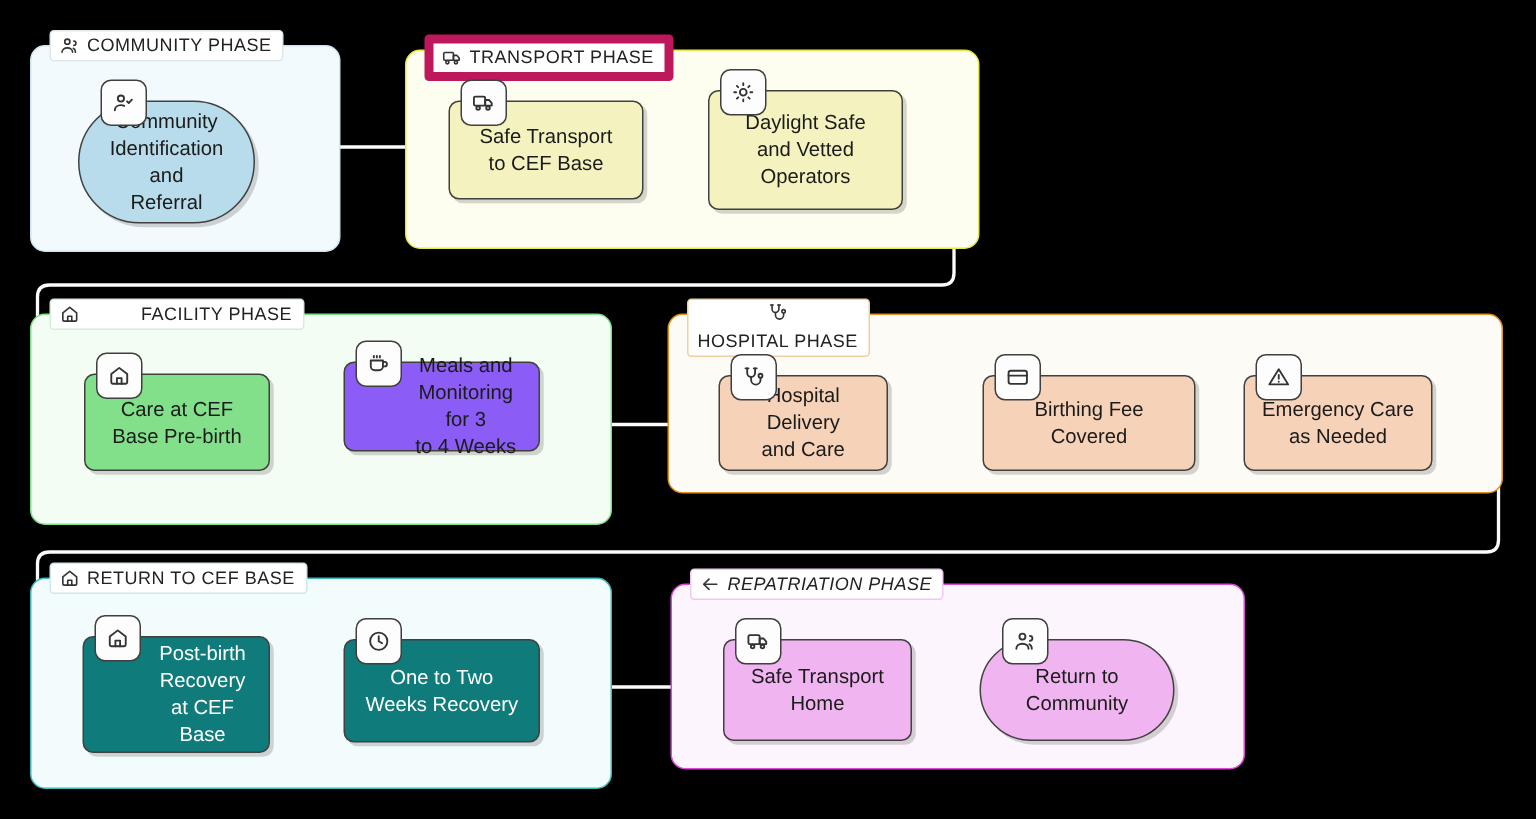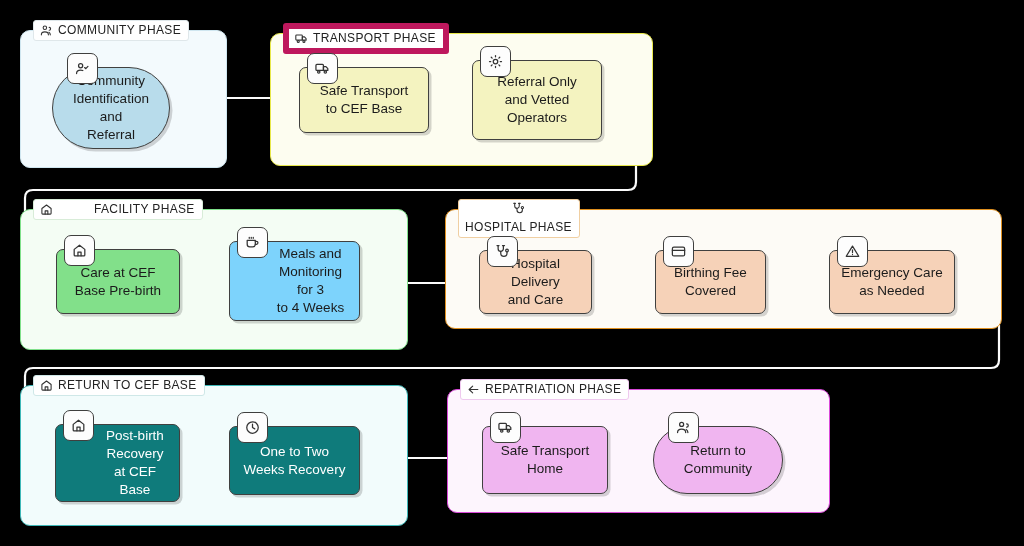--- a/index.html
+++ b/index.html
@@ -123,21 +123,21 @@
 to CEF Base</span>
     </div>
 
     <div class="node" style="left:201px;top:26px;width:130px;height:80px;background:#f4f3c0;">
       <span class="node-icon">
         <svg width="15" height="15" viewBox="0 0 24 24" fill="none" stroke="#333" stroke-width="2" stroke-linecap="round" stroke-linejoin="round">
           <circle cx="12" cy="12" r="3.6"></circle>
           <path d="M12 2.4v2M12 19.6v2M2.4 12h2M19.6 12h2M5.2 5.2l1.4 1.4M17.4 17.4l1.4 1.4M18.8 5.2l-1.4 1.4M6.6 17.4l-1.4 1.4"></path>
         </svg>
       </span>
-      <span class="txt">Referral Only
+      <span class="txt">Daylight Safe
 and Vetted
 Operators</span>
     </div>
   </div>
 
   <div class="phase" style="left:20px;top:209px;width:388px;height:141px;background:#f4fdf4;border:1.8px solid #7fe08a;">
     <div class="phase-label" style="border:1px solid #d8ecd8;gap:41px;">
       <span>
         <svg width="13" height="13" viewBox="0 0 24 24" fill="none" stroke="#333" stroke-width="2" stroke-linecap="round" stroke-linejoin="round">
           <path d="M3.5 10.2 12 3.6l8.5 6.6V19a1.5 1.5 0 0 1-1.5 1.5H5A1.5 1.5 0 0 1 3.5 19z"></path>
@@ -151,21 +151,21 @@
       <span class="node-icon">
         <svg width="15" height="15" viewBox="0 0 24 24" fill="none" stroke="#333" stroke-width="2" stroke-linecap="round" stroke-linejoin="round">
           <path d="M3.5 10.2 12 3.6l8.5 6.6V19a1.5 1.5 0 0 1-1.5 1.5H5A1.5 1.5 0 0 1 3.5 19z"></path>
           <path d="M9.5 20.5v-6h5v6"></path>
         </svg>
       </span>
       <span class="txt">Care at CEF
 Base Pre-birth</span>
     </div>
 
-    <div class="node" style="left:208px;top:31px;width:131px;height:80px;background:#7dd3fc;padding-left:32px;">
+    <div class="node" style="left:208px;top:31px;width:131px;height:60px;background:#8b5cf6;padding-left:32px;">
       <span class="node-icon">
         <svg width="15" height="15" viewBox="0 0 24 24" fill="none" stroke="#333" stroke-width="2" stroke-linecap="round" stroke-linejoin="round">
           <path d="M3.5 8.5h13v6.2a4.2 4.2 0 0 1-4.2 4.2H7.7a4.2 4.2 0 0 1-4.2-4.2z"></path>
           <path d="M16.5 10h1.8a2.4 2.4 0 0 1 0 4.8h-1.8"></path>
           <path d="M6.8 5.2v-1.6M10 5.2v-1.6M13.2 5.2v-1.6"></path>
         </svg>
       </span>
       <span class="txt">Meals and
 Monitoring for 3
 to 4 Weeks</span>
@@ -191,21 +191,21 @@
           <path d="M5 2.5v5a4.2 4.2 0 0 0 8.4 0v-5"></path>
             <path d="M3.2 2.5h3.2M12 2.5h3.2"></path>
           <path d="M9.2 11.8v3a5 5 0 0 0 10 0v-2"></path>
             <circle cx="19.2" cy="10.3" r="2.1"></circle>
         </svg>
       </span>
       <span class="txt">Hospital Delivery
 and Care</span>
     </div>
 
-    <div class="node" style="left:209px;top:40px;width:111px;height:64px;background:#f6d2b8;">
+    <div class="node" style="left:209px;top:40px;width:142px;height:64px;background:#f6d2b8;">
       <span class="node-icon">
         <svg width="15" height="15" viewBox="0 0 24 24" fill="none" stroke="#333" stroke-width="2" stroke-linecap="round" stroke-linejoin="round">
           <rect x="2.2" y="5" width="19.6" height="14" rx="2.4"></rect>
             <path d="M2.2 10.2h19.6"></path>
         </svg>
       </span>
       <span class="txt">Birthing Fee
 Covered</span>
     </div>
 
@@ -250,21 +250,21 @@
           <circle cx="12" cy="12" r="9.2"></circle>
             <path d="M12 6.6V12l3.6 2.2"></path>
         </svg>
       </span>
       <span class="txt">One to Two
 Weeks Recovery</span>
     </div>
   </div>
 
   <div class="phase" style="left:447px;top:389px;width:383px;height:124px;background:#fdf5fd;border:1.8px solid #d948d9;">
-    <div class="phase-label" style="border:1px solid #efc9ef;">
+    <div class="phase-label" style="border:1px solid #efc9ef;font-style:italic;">
       <span>
         <svg width="13" height="13" viewBox="0 0 24 24" fill="none" stroke="#333" stroke-width="2" stroke-linecap="round" stroke-linejoin="round">
           <path d="M20 12H4.4"></path>
             <path d="M10.5 5.6 4 12l6.5 6.4"></path>
         </svg>
       </span>
       <span>REPATRIATION PHASE</span>
     </div>
 
     <div class="node" style="left:34px;top:36px;width:126px;height:68px;background:#f0b5f0;">

